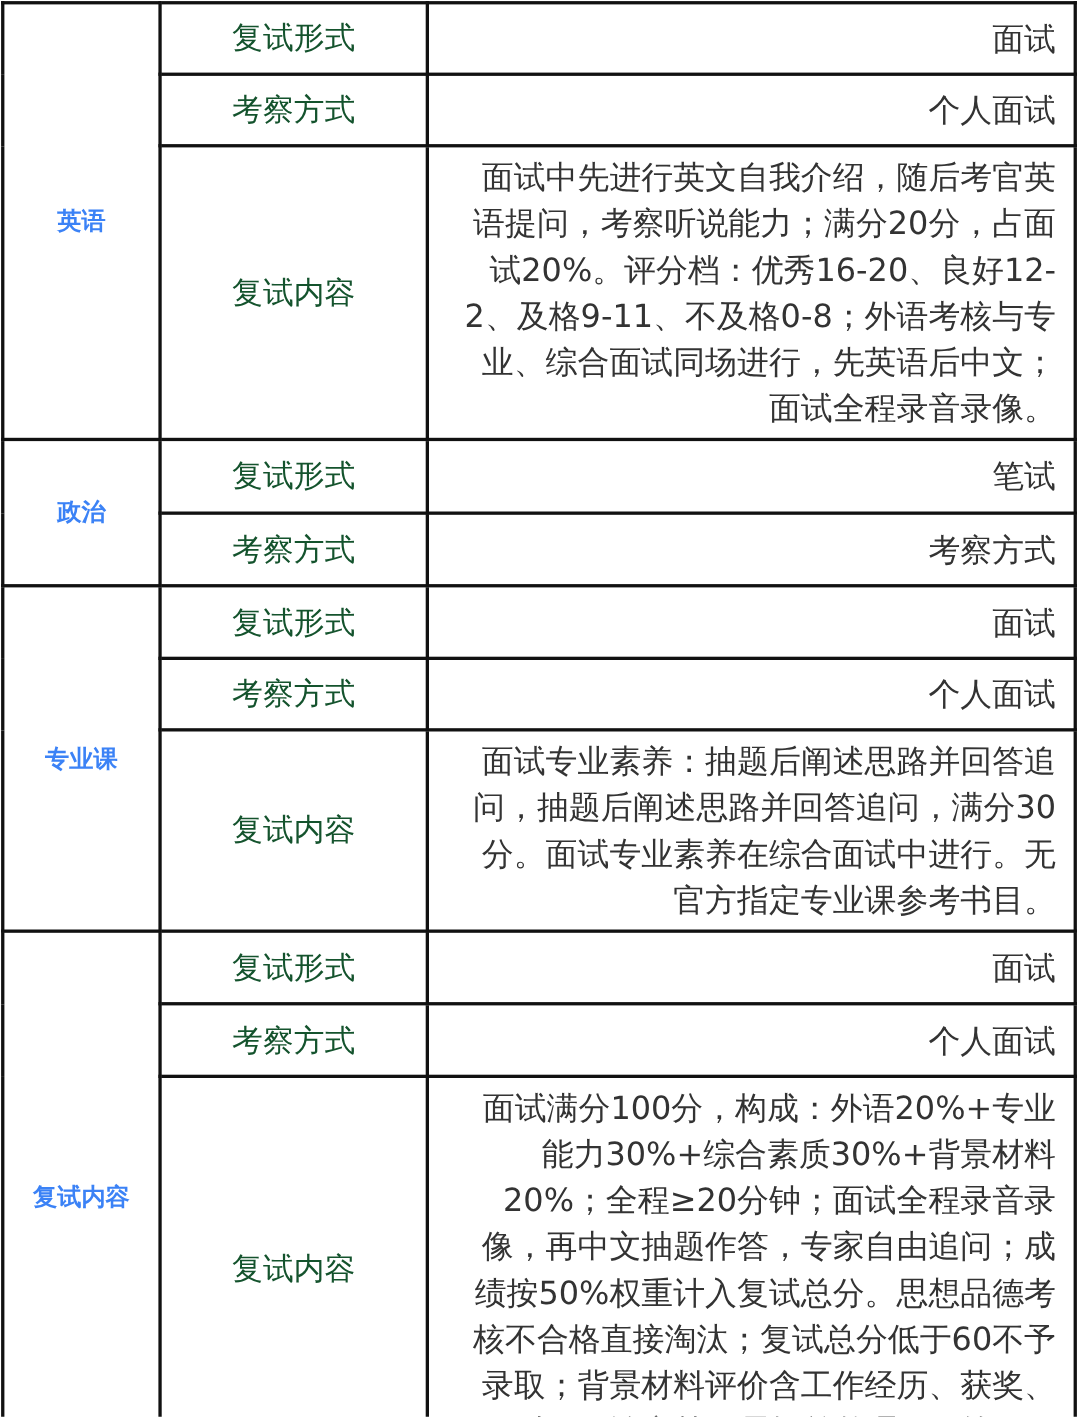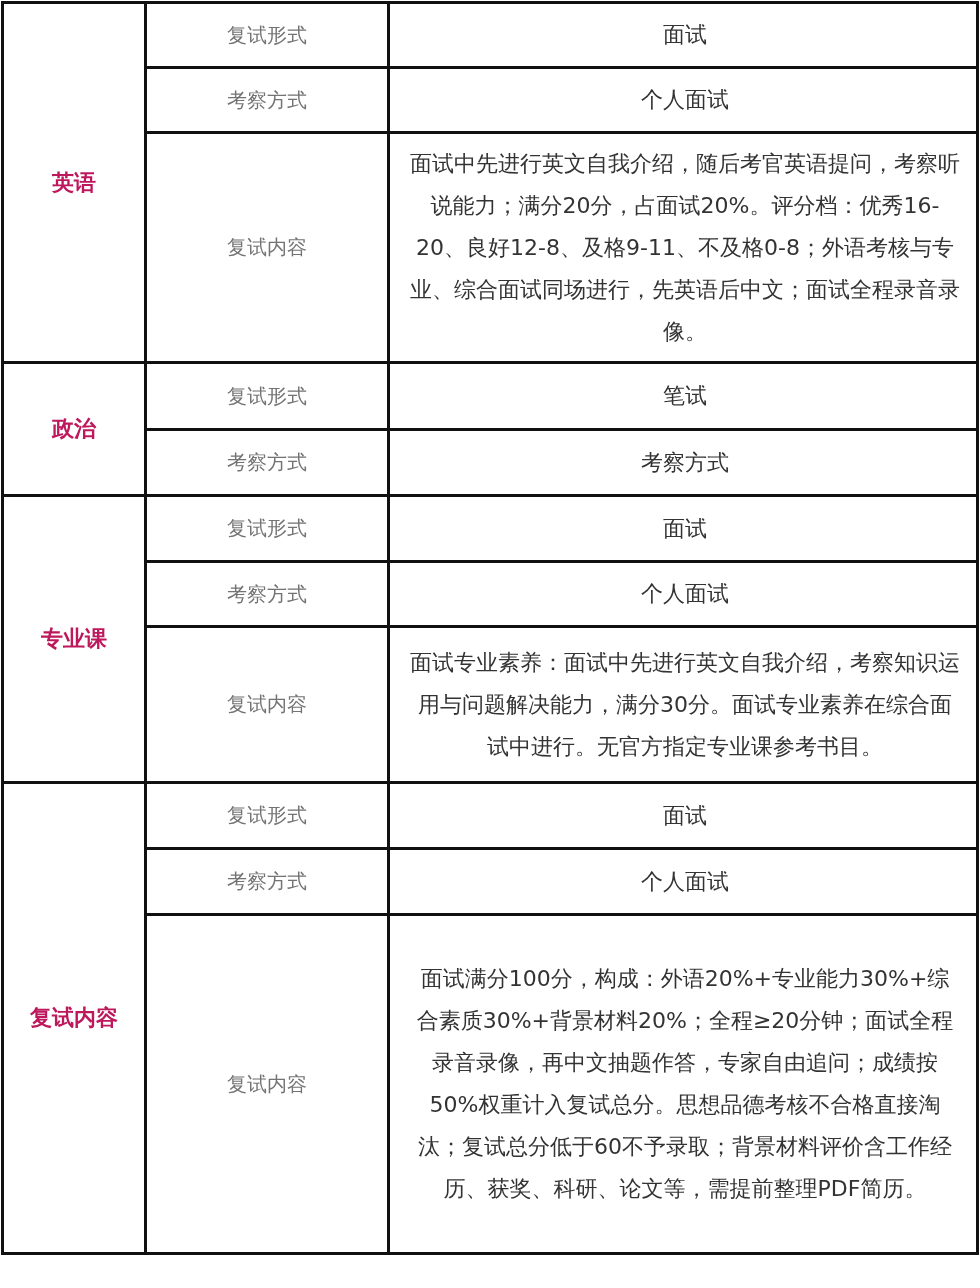--- a/index.html
+++ b/index.html
@@ -1,43 +1,43 @@
 <!DOCTYPE html>
 <html><head>
   <meta charset="utf-8">
   <style>
     html, body { margin:0; padding:0; background:#ffffff; }
     body { width:980px; height:1288px; position:relative; overflow:hidden;
            font-family:"DejaVu Sans","Liberation Sans",sans-serif; color:#222; }
     table { position:absolute; left:1px; top:1px; border-collapse:collapse; table-layout:fixed; width:978px; }
     td { border:3px solid #111; padding:0; vertical-align:middle; }
-    td.cat { width:140px; text-align:center; font-weight:bold; font-size:22px; color:#be185d; }
-    td.label { width:240px; text-align:center; font-size:20px; color:#737373; }
-    td.value { text-align:center; font-size:22px; color:#333; padding:0 16px 0 20px; line-height:42px; }
+    td.cat { width:140px; text-align:center; font-weight:bold; font-size:22px; color:#3b82f6; }
+    td.label { width:240px; text-align:center; font-size:28px; color:#14532d; }
+    td.value { text-align:right; font-size:29px; color:#333; padding:0 16px 0 20px; line-height:42px; }
     td.value.long { padding-top:6px; padding-bottom:6px; }
     tr.h68 td { height:62px; }
   </style>
 </head>
 <body>
 
 <table>
   <tbody>
 
     <tr class="h68">
       <td class="cat" rowspan="3">英语</td>
       <td class="label">复试形式</td>
       <td class="value">面试</td>
     </tr>
     <tr class="h68">
       <td class="label">考察方式</td>
       <td class="value">个人面试</td>
     </tr>
     <tr>
       <td class="label" style="height:227px">复试内容</td>
-      <td class="value long">面试中先进行英文自我介绍，随后考官英语提问，考察听说能力；满分20分，占面试20%。评分档：优秀16-20、良好12-8、及格9-11、不及格0-8；外语考核与专业、综合面试同场进行，先英语后中文；面试全程录音录像。</td>
+      <td class="value long">面试中先进行英文自我介绍，随后考官英语提问，考察听说能力；满分20分，占面试20%。评分档：优秀16-20、良好12-2、及格9-11、不及格0-8；外语考核与专业、综合面试同场进行，先英语后中文；面试全程录音录像。</td>
     </tr>
 
     <tr class="h68">
       <td class="cat" rowspan="2">政治</td>
       <td class="label" style="height:64px">复试形式</td>
       <td class="value">笔试</td>
     </tr>
     <tr class="h68">
       <td class="label" style="height:63px">考察方式</td>
       <td class="value">考察方式</td>
@@ -47,21 +47,21 @@
       <td class="cat" rowspan="3">专业课</td>
       <td class="label" style="height:63px">复试形式</td>
       <td class="value">面试</td>
     </tr>
     <tr class="h68">
       <td class="label">考察方式</td>
       <td class="value">个人面试</td>
     </tr>
     <tr>
       <td class="label" style="height:153px">复试内容</td>
-      <td class="value long">面试专业素养：面试中先进行英文自我介绍，考察知识运用与问题解决能力，满分30分。面试专业素养在综合面试中进行。无官方指定专业课参考书目。</td>
+      <td class="value long">面试专业素养：抽题后阐述思路并回答追问，抽题后阐述思路并回答追问，满分30分。面试专业素养在综合面试中进行。无官方指定专业课参考书目。</td>
     </tr>
 
     <tr class="h68">
       <td class="cat" rowspan="3">复试内容</td>
       <td class="label" style="height:63px">复试形式</td>
       <td class="value">面试</td>
     </tr>
     <tr class="h68">
       <td class="label" style="height:63px">考察方式</td>
       <td class="value">个人面试</td>

